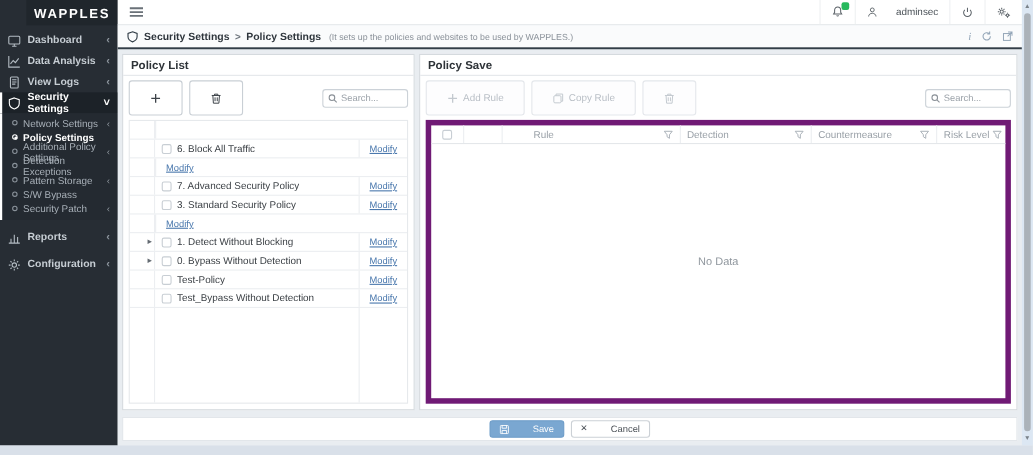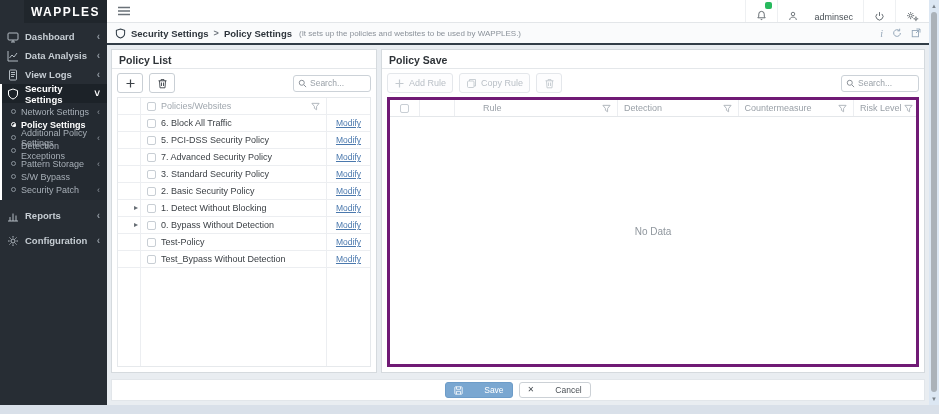--- a/index.html
+++ b/index.html
@@ -37,41 +37,41 @@
   .sub-item.active .dot { border-color:#fff; }
   .sub-item.active .dot:after { content:""; position:absolute; left:1px; top:1px; width:3px; height:3px; background:#fff; border-radius:50%; }
   .nav-gap { height:6px; }
 
   
   #main { position:absolute; left:107px; right:10px; top:0; bottom:9px; display:flex; flex-direction:column; }
 
   .topbar { height:23px; background:#fff; border-bottom:1px solid #e3e6e9; display:flex; align-items:center; flex:0 0 23px; }
   .hamburger { width:14px; height:10px; margin-left:10px; color:#6a7178; cursor:pointer; }
   .top-right { margin-left:auto; display:flex; align-items:center; height:100%; }
-  .top-item { display:flex; align-items:flex-end; gap:16px; padding:0 10px; height:100%; border-left:1px solid #eef0f2; color:#4a5157; font-size:9px; cursor:pointer; position:relative; }
+  .top-item { display:flex; align-items:center; gap:16px; padding:0 10px; height:100%; border-left:1px solid #eef0f2; color:#4a5157; font-size:9px; cursor:pointer; position:relative; }
   .badge { position:absolute; top:2px; right:5px; min-width:7px; height:7px; background:#27b95d; border-radius:2px;
            color:#fff; font-size:5px; line-height:7px; text-align:center; padding:0 1px; }
 
   .crumbbar { height:22px; background:#fafbfc; border-bottom:2px solid #323d47; display:flex; align-items:center; padding:0 8px; gap:5px; flex:0 0 22px; }
   .crumb-ic { width:11px; height:11px; color:#2e3a44; }
   .crumbbar b { font-size:9.5px; color:#2e353c; }
   .crumb-sep { font-size:9px; color:#6f767d; font-weight:bold; }
   .crumb-note { font-size:8px; color:#8a9199; margin-left:2px; }
   .crumb-tools { margin-left:auto; display:flex; align-items:center; gap:9px; color:#95a7b9; }
   .crumb-tools .t { font-size:10px; cursor:pointer; }
 
   .content { flex:1; padding:4px; display:flex; flex-direction:column; background:#e9edf1; min-height:0; }
   .panels { flex:1; display:flex; gap:4px; min-height:0; }
   .panel { background:#fff; border:1px solid #d5dade; display:flex; flex-direction:column; min-height:0; }
   .panel.left { width:266px; flex:0 0 266px; }
   .panel.right { flex:1; }
   .panel-title { flex:0 0 19px; display:flex; align-items:center; padding:2px 7px 0; font-size:10.5px; font-weight:bold; color:#2e3338; border-bottom:1px solid #e4e7ea; }
   .toolbar { flex:0 0 28px; display:flex; align-items:center; padding:4px 5px; gap:6px; }
-  .tbtn { height:20px; min-width:26px; border:1px solid #c9cfd5; background:#fff; border-radius:3px;
-          display:flex; align-items:center; justify-content:center; gap:4px; color:#3c4248; font-size:9px; padding:0 6px; cursor:pointer; }
+  .tbtn { height:32px; min-width:26px; border:1px solid #c9cfd5; background:#fff; border-radius:3px;
+          display:flex; align-items:center; justify-content:center; gap:4px; color:#3c4248; font-size:9px; padding:0 18px; cursor:pointer; }
   .tbtn .bic { width:11px; height:11px; }
   .tbtn.disabled { color:#b9bfc6; border-color:#e4e7eb; background:#fdfdfe; cursor:default; }
   .tbtn.disabled .bic { color:#c3c9cf; }
   .search { margin-left:auto; width:78px; height:17px; border:1px solid #ccd2d8; border-radius:3px; display:flex; align-items:center; padding:0 4px; gap:3px; background:#fff; }
   .search .sic { width:9px; height:9px; color:#8a9097; flex:0 0 9px; }
   .search input { border:none; outline:none; width:100%; font-size:8.5px; color:#555; font-family:inherit; background:transparent; }
   .search input::placeholder { color:#9aa1a8; }
 
   
   .tbl { flex:1; display:flex; flex-direction:column; margin:0 5px 5px; border:1px solid #e6e9ec; min-height:0; }
@@ -82,21 +82,21 @@
   .row.hdr { color:#a0a7ae; }
   .row .nm { color:#3a3f44; font-size:9px; white-space:nowrap; overflow:hidden; }
   .cb { width:9px; height:9px; border:1px solid #c8ced4; border-radius:2px; background:#fff; flex:0 0 9px; cursor:pointer; }
   .funnel { width:9px; height:9px; color:#aab1b8; margin-left:auto; flex:0 0 9px; }
   .exp { font-size:8px; color:#646b72; line-height:1; cursor:pointer; }
   .lnk { color:#4a78ad; text-decoration:underline; font-size:8.5px; cursor:pointer; }
   .fill { flex:1; display:flex; min-height:0; }
   .fill .c-exp, .fill .c-act { align-items:flex-start; }
 
   
-  .rtbl { flex:1; display:flex; flex-direction:column; margin:0 5px 5px; border:3px solid #701a75; min-height:0; }
+  .rtbl { flex:1; display:flex; flex-direction:column; margin:0 5px 5px; border:5px solid #701a75; min-height:0; }
   .rt-head { display:flex; flex:0 0 17px; border-bottom:1px solid #e4e7ea; align-items:stretch; font-size:9px; color:#9aa1a8; }
   .rc { display:flex; align-items:center; padding:0 6px; border-right:1px solid #eceef1; }
   .rc-cb { width:30px; flex:0 0 30px; justify-content:center; }
   .rc-sp { width:35px; flex:0 0 35px; }
   .rc-rule { flex:1.25; padding-left:28px; }
   .rc-det { flex:1.05; }
   .rc-cm { flex:1.0; }
   .rc-risk { width:62px; flex:0 0 62px; border-right:none; padding-right:3px; }
   .rt-body { flex:1; position:relative; }
   .no-data { position:absolute; left:0; right:0; top:44%; text-align:center; color:#8f969d; font-size:10px; }
@@ -323,49 +323,36 @@
                   <path d="M6.4 6.4L9 9"></path>
                 </svg>
             </span>
             <input placeholder="Search..." style="">
           </div>
         </div>
 
         <div class="tbl">
           <div class="row hdr">
             <div class="c-exp"></div>
-            <div class="c-main">
-              <span class="cb"></span>
-              <span>Policies/Websites</span>
-              <span class="funnel">
-                <svg viewBox="0 0 10 10" fill="none" stroke="currentColor" stroke-width="1">
-                    <path d="M1 1.5h8L6.2 5v3.6L3.8 7V5L1 1.5z"></path>
-                  </svg>
-              </span>
-            </div>
             <div class="c-act"></div>
           </div>
 
           <div class="row">
             <div class="c-exp"></div>
             <div class="c-main">
               <span class="cb"></span>
               <span class="nm">6. Block All Traffic</span>
             </div>
             <div class="c-act">
                 <a class="lnk">Modify</a>
               </div>
           </div>
 
           <div class="row">
             <div class="c-exp"></div>
-            <div class="c-main">
-              <span class="cb"></span>
-              <span class="nm">5. PCI-DSS Security Policy</span>
-            </div>
             <div class="c-act">
                 <a class="lnk">Modify</a>
               </div>
           </div>
 
           <div class="row">
             <div class="c-exp"></div>
             <div class="c-main">
               <span class="cb"></span>
               <span class="nm">7. Advanced Security Policy</span>
@@ -381,24 +368,20 @@
               <span class="cb"></span>
               <span class="nm">3. Standard Security Policy</span>
             </div>
             <div class="c-act">
                 <a class="lnk">Modify</a>
               </div>
           </div>
 
           <div class="row">
             <div class="c-exp"></div>
-            <div class="c-main">
-              <span class="cb"></span>
-              <span class="nm">2. Basic Security Policy</span>
-            </div>
             <div class="c-act">
                 <a class="lnk">Modify</a>
               </div>
           </div>
 
           <div class="row">
             <div class="c-exp">
                 <span class="exp">▸</span>
               </div>
             <div class="c-main">

